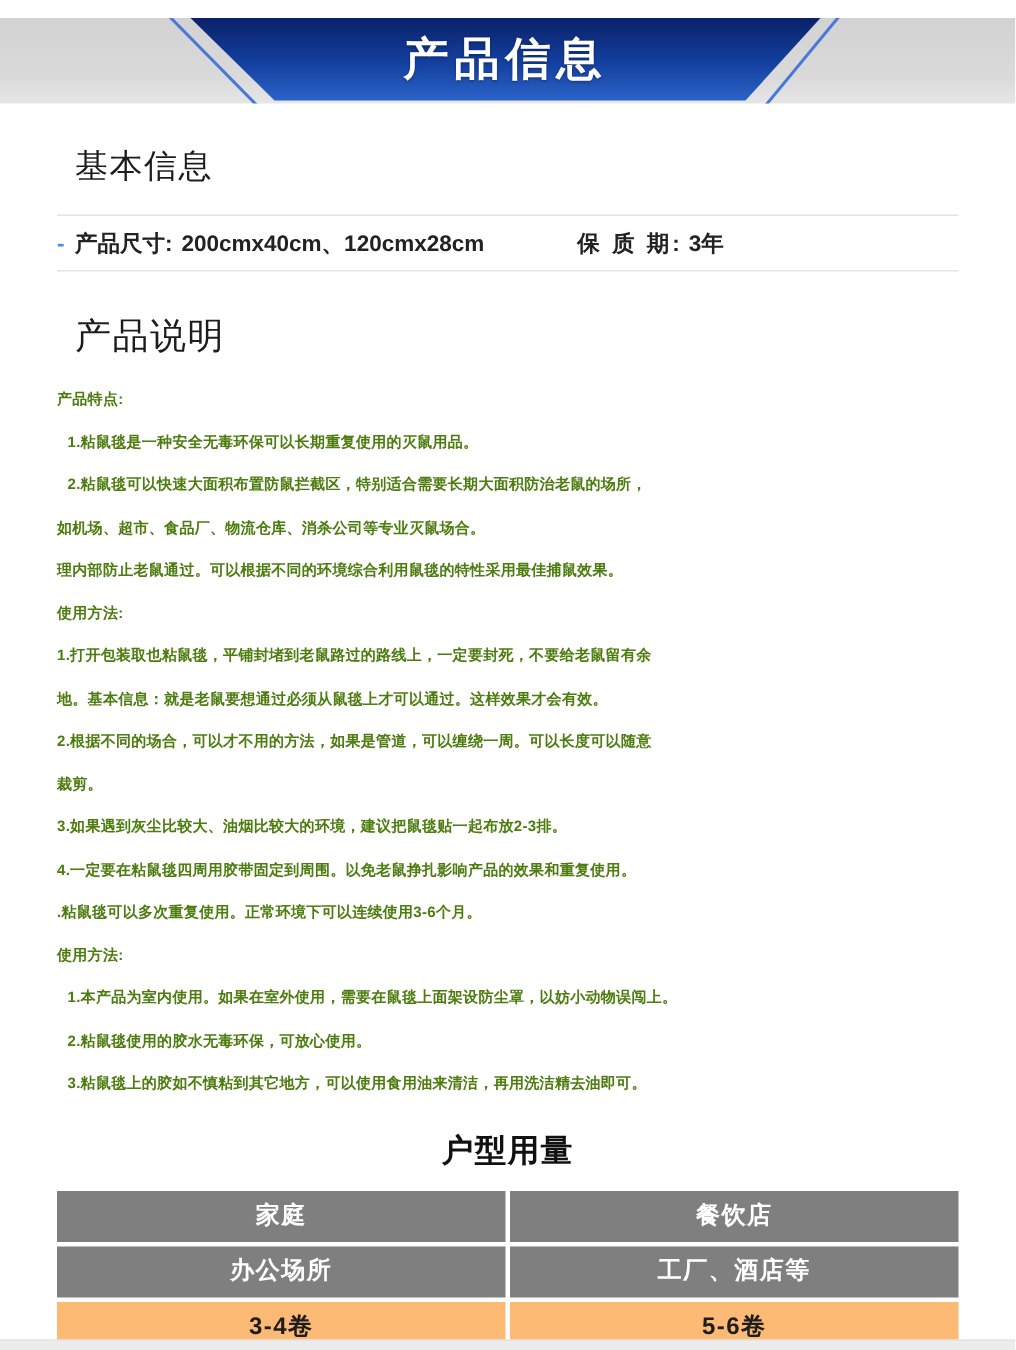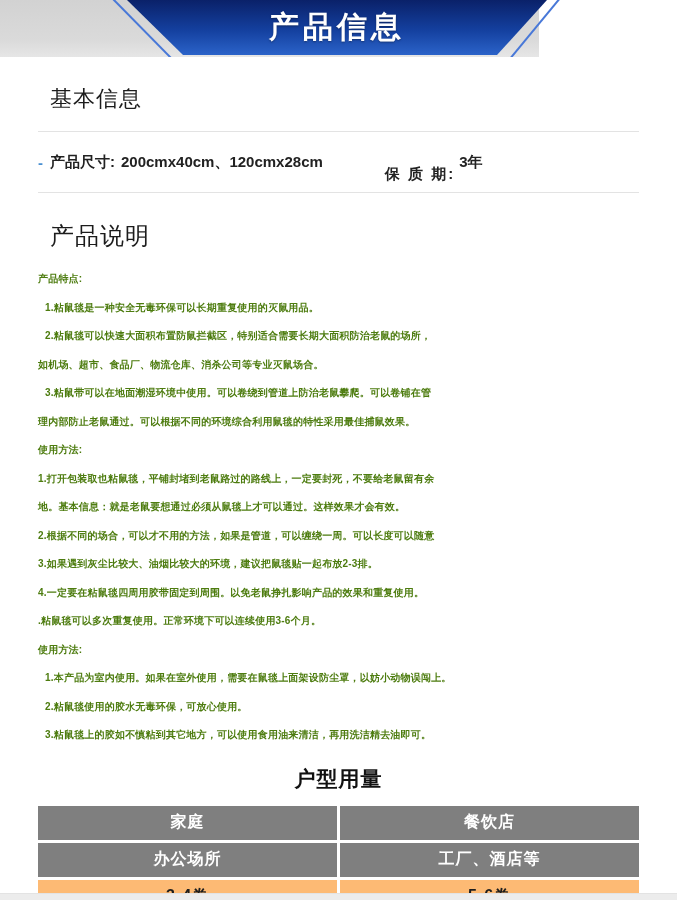--- a/index.html
+++ b/index.html
@@ -12,23 +12,24 @@
     position: relative;
     width: 677px;
     height: 900px;
     background: #ffffff;
     overflow: hidden;
   }
 
   
   .header {
     position: relative;
-    width: 539px;
+    width: 677px;
     height: 57px;
     background: linear-gradient(180deg, #d2d2d2 0%, #dadada 70%, #e6e6e6 100%);
+    margin-top: 12px;
   }
   .header svg { position: absolute; top: 0; left: 0; display: block; }
   .header-title {
     position: absolute;
     top: 0; left: 127px;
     width: 420px; height: 55px;
     display: flex; align-items: center; justify-content: center;
     color: #ffffff;
     font-size: 30px;
     font-weight: bold;
@@ -53,21 +54,21 @@
     padding: 9px 0 8px 0;
     display: flex;
     align-items: center;
     font-size: 15px;
     font-weight: bold;
     color: #222;
   }
   .spec-dash { color: #4a90d2; margin-right: 7px; font-weight: bold; }
   .spec-label { margin-right: 6px; }
   .spec-gap { width: 62px; }
-  .shelf-label { letter-spacing: 2px; margin-right: 4px; margin-top: 24px; }
+  .shelf-label { letter-spacing: 2px; margin-right: 4px; }
 
   .desc-heading {
     margin: 27px 0 0 12px;
     font-size: 24px;
     font-weight: 500;
     color: #1c1c1c;
     letter-spacing: 1px;
   }
 
   .body-lines { margin-top: 13px; }
@@ -149,26 +150,26 @@
       <span class="shelf-label">保 质 期:</span>
       <span>3年</span>
     </div>
 
     <h1 class="desc-heading">产品说明</h1>
     <div class="body-lines">
       <div class="body-line">产品特点:</div>
       <div class="body-line indent">1.粘鼠毯是一种安全无毒环保可以长期重复使用的灭鼠用品。</div>
       <div class="body-line indent">2.粘鼠毯可以快速大面积布置防鼠拦截区，特别适合需要长期大面积防治老鼠的场所，</div>
       <div class="body-line">如机场、超市、食品厂、物流仓库、消杀公司等专业灭鼠场合。</div>
-      <div class="body-line indent">3.粘鼠带可以在地面潮湿环境中使用。可以卷绕到管道上防治老鼠攀爬。可以卷铺在管</div>
       <div class="body-line">理内部防止老鼠通过。可以根据不同的环境综合利用鼠毯的特性采用最佳捕鼠效果。</div>
       <div class="body-line">使用方法:</div>
       <div class="body-line">1.打开包装取也粘鼠毯，平铺封堵到老鼠路过的路线上，一定要封死，不要给老鼠留有余</div>
       <div class="body-line">地。基本信息：就是老鼠要想通过必须从鼠毯上才可以通过。这样效果才会有效。</div>
       <div class="body-line">2.根据不同的场合，可以才不用的方法，如果是管道，可以缠绕一周。可以长度可以随意</div>
+      <div class="body-line">裁剪。</div>
       <div class="body-line">3.如果遇到灰尘比较大、油烟比较大的环境，建议把鼠毯贴一起布放2-3排。</div>
       <div class="body-line">4.一定要在粘鼠毯四周用胶带固定到周围。以免老鼠挣扎影响产品的效果和重复使用。</div>
       <div class="body-line">.粘鼠毯可以多次重复使用。正常环境下可以连续使用3-6个月。</div>
       <div class="body-line">使用方法:</div>
       <div class="body-line indent">1.本产品为室内使用。如果在室外使用，需要在鼠毯上面架设防尘罩，以妨小动物误闯上。</div>
       <div class="body-line indent">2.粘鼠毯使用的胶水无毒环保，可放心使用。</div>
       <div class="body-line indent">3.粘鼠毯上的胶如不慎粘到其它地方，可以使用食用油来清洁，再用洗洁精去油即可。</div>
     </div>
 
     <h2 class="table-heading">户型用量</h2>

